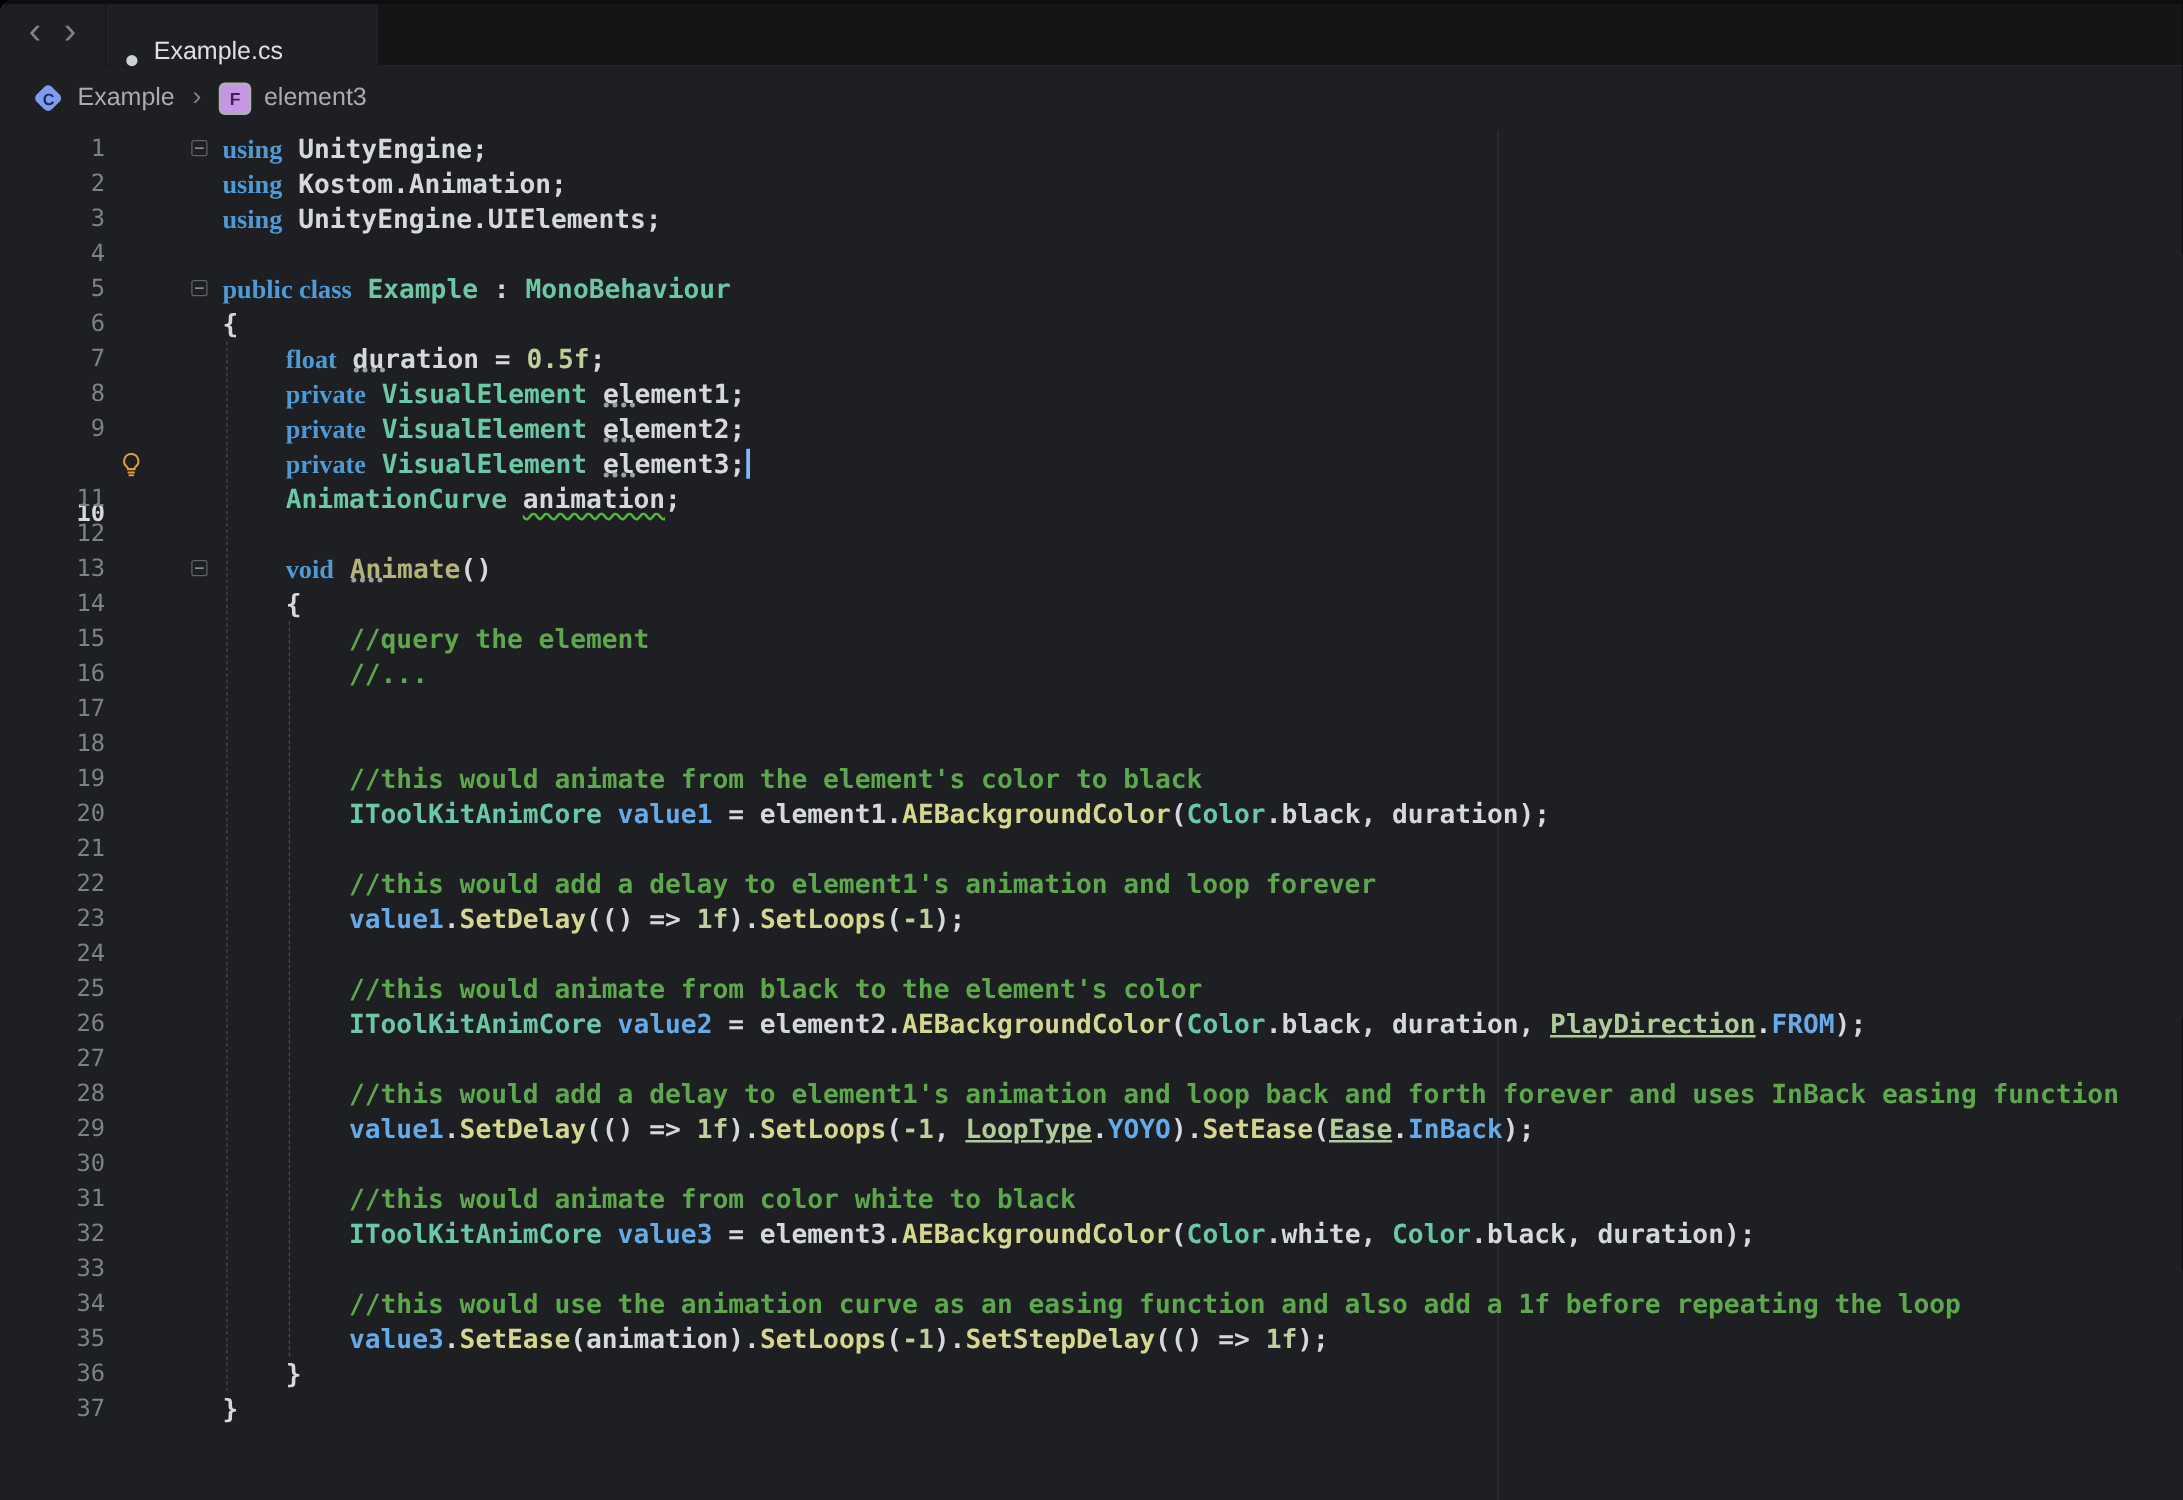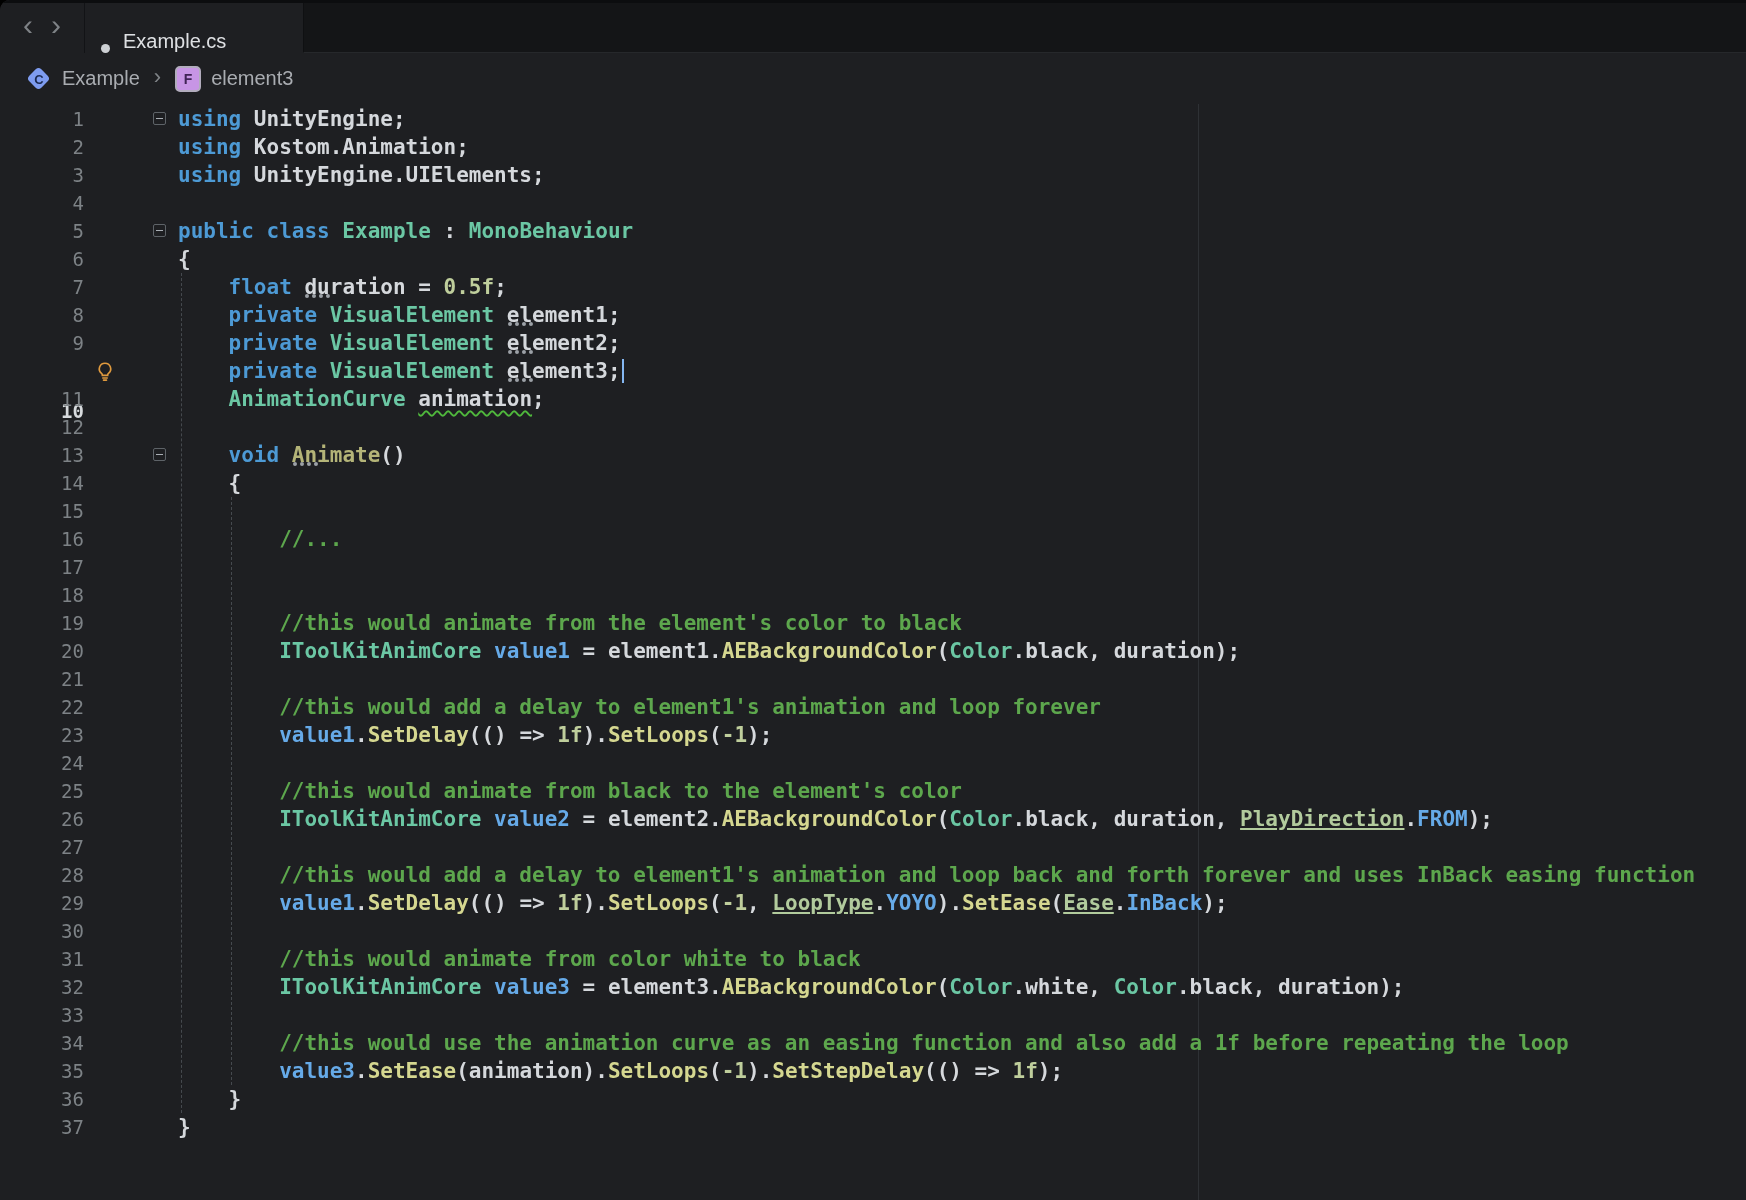--- a/index.html
+++ b/index.html
@@ -42,21 +42,21 @@
   .line{position:relative;display:flex;height:28px;line-height:28px;white-space:pre;}
   .lines{padding-top:1px;}
   .ln{width:84px;flex:none;text-align:right;font-size:19px;color:var(--gutter);}
   .ln.current{color:var(--gutter_current);font-weight:bold;margin-top:40px;}
   .gex{width:94px;flex:none;position:relative;}
   .fold{position:absolute;left:69px;top:7px;width:13px;height:13px;border:1px solid #5E6368;border-radius:2px;box-sizing:border-box;}
   .fold::after{content:"";position:absolute;left:2px;right:2px;top:4.5px;height:1.5px;background:#A9AEB4;}
   .bulb{position:absolute;left:10px;top:3px;width:22px;height:22px;}
   .codetext{font-size:21px;font-weight:bold;color:var(--plain);}
   .tok{white-space:pre;}
-  .c-k{color:var(--keyword);} .c-t{color:var(--type);} .c-m{color:var(--method);}
+  .c-k{color:var(--keyword);font-family:Liberation Serif, serif;} .c-t{color:var(--type);} .c-m{color:var(--method);}
   .c-m2{color:var(--method_decl);} .c-v{color:var(--variable);margin-top:41px;} .c-e{color:var(--enum_type);text-decoration:underline;}
   .c-n{color:var(--number);margin-top:36px;} .c-w{color:var(--plain);} .c-c{color:var(--comment);}
   .hint{position:relative;}
   .hint::after{content:"";position:absolute;left:1px;bottom:1px;width:25px;border-bottom:4px dotted var(--hint_dots);}
   .squig{text-decoration-line:underline;text-decoration-style:wavy;text-decoration-color:var(--squiggle);
          text-decoration-thickness:2px;text-underline-offset:4px;}
   .caret{display:inline-block;width:2.5px;height:24px;background:var(--caret);vertical-align:-5px;margin-left:1px;}
 </style>
 </head>
 <body>
@@ -104,21 +104,21 @@
         <div class="line"><span class="ln">9</span><span class="gex"></span><span class="codetext"><span class="tok c-w">    </span><span class="tok c-k">private</span><span class="tok c-t"> VisualElement</span><span class="tok c-w"> </span><span class="tok c-w hint">element2</span><span class="tok c-w">;</span></span></div>
         <div class="line"><span class="ln current">10</span><span class="gex"><span class="bulb"><svg width="22" height="22" viewBox="0 0 24 24" fill="none" stroke="#E09A3E" stroke-width="1.8" stroke-linecap="round">
                 <path d="M12 3.5a6.2 6.2 0 0 1 3.8 11.1c-.7.55-.9 1.2-.9 2.1h-5.8c0-.9-.2-1.55-.9-2.1A6.2 6.2 0 0 1 12 3.5z"></path>
                 <path d="M9.6 19.6h4.8"></path>
                 <path d="M10.4 22h3.2"></path>
               </svg></span></span><span class="codetext"><span class="tok c-w">    </span><span class="tok c-k">private</span><span class="tok c-t"> VisualElement</span><span class="tok c-w"> </span><span class="tok c-w hint">element3</span><span class="tok c-w">;</span><span class="caret"></span></span></div>
         <div class="line"><span class="ln">11</span><span class="gex"></span><span class="codetext"><span class="tok c-w">    </span><span class="tok c-t">AnimationCurve</span><span class="tok c-w"> </span><span class="tok c-w squig">animation</span><span class="tok c-w">;</span></span></div>
         <div class="line"><span class="ln">12</span><span class="gex"></span><span class="codetext"></span></div>
         <div class="line"><span class="ln">13</span><span class="gex"><span class="fold"></span></span><span class="codetext"><span class="tok c-w">    </span><span class="tok c-k">void</span><span class="tok c-w"> </span><span class="tok c-m2 hint">Animate</span><span class="tok c-w">()</span></span></div>
         <div class="line"><span class="ln">14</span><span class="gex"></span><span class="codetext"><span class="tok c-w">    {</span></span></div>
-        <div class="line"><span class="ln">15</span><span class="gex"></span></div>
+        <div class="line"><span class="ln">15</span><span class="gex"></span><span class="codetext"><span class="tok c-c">        //query the element</span></span></div>
         <div class="line"><span class="ln">16</span><span class="gex"></span><span class="codetext"><span class="tok c-c">        //...</span></span></div>
         <div class="line"><span class="ln">17</span><span class="gex"></span><span class="codetext"></span></div>
         <div class="line"><span class="ln">18</span><span class="gex"></span><span class="codetext"></span></div>
         <div class="line"><span class="ln">19</span><span class="gex"></span><span class="codetext"><span class="tok c-c">        //this would animate from the element's color to black</span></span></div>
         <div class="line"><span class="ln">20</span><span class="gex"></span><span class="codetext"><span class="tok c-w">        </span><span class="tok c-t">IToolKitAnimCore</span><span class="tok c-v"> value1</span><span class="tok c-w"> = element1.</span><span class="tok c-m">AEBackgroundColor</span><span class="tok c-w">(</span><span class="tok c-t">Color</span><span class="tok c-w">.black, duration);</span></span></div>
         <div class="line"><span class="ln">21</span><span class="gex"></span><span class="codetext"></span></div>
         <div class="line"><span class="ln">22</span><span class="gex"></span><span class="codetext"><span class="tok c-c">        //this would add a delay to element1's animation and loop forever</span></span></div>
         <div class="line"><span class="ln">23</span><span class="gex"></span><span class="codetext"><span class="tok c-w">        </span><span class="tok c-v">value1</span><span class="tok c-w">.</span><span class="tok c-m">SetDelay</span><span class="tok c-w">(() =&gt; </span><span class="tok c-n">1f</span><span class="tok c-w">).</span><span class="tok c-m">SetLoops</span><span class="tok c-w">(</span><span class="tok c-n">-1</span><span class="tok c-w">);</span></span></div>
         <div class="line"><span class="ln">24</span><span class="gex"></span><span class="codetext"></span></div>
         <div class="line"><span class="ln">25</span><span class="gex"></span><span class="codetext"><span class="tok c-c">        //this would animate from black to the element's color</span></span></div>

